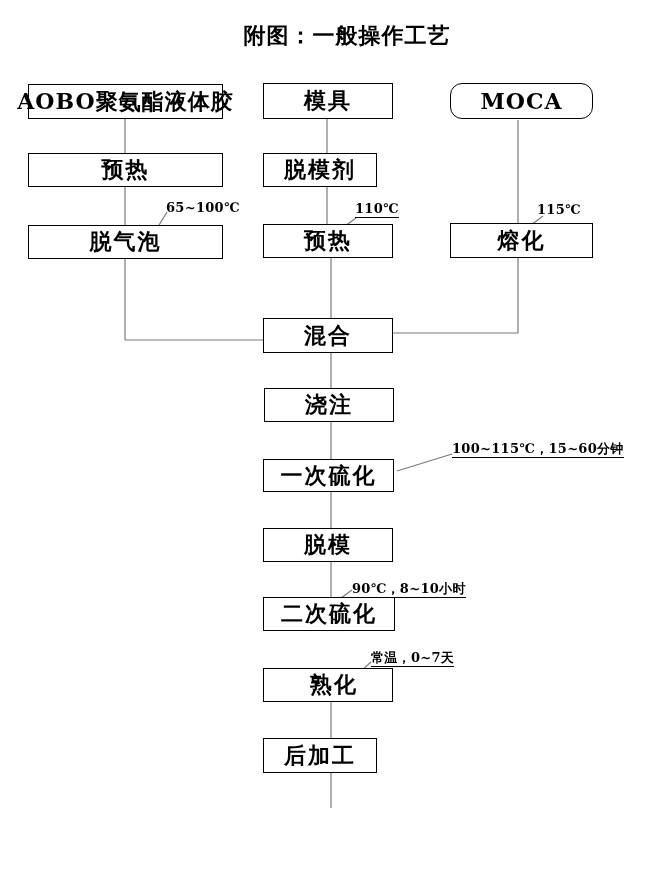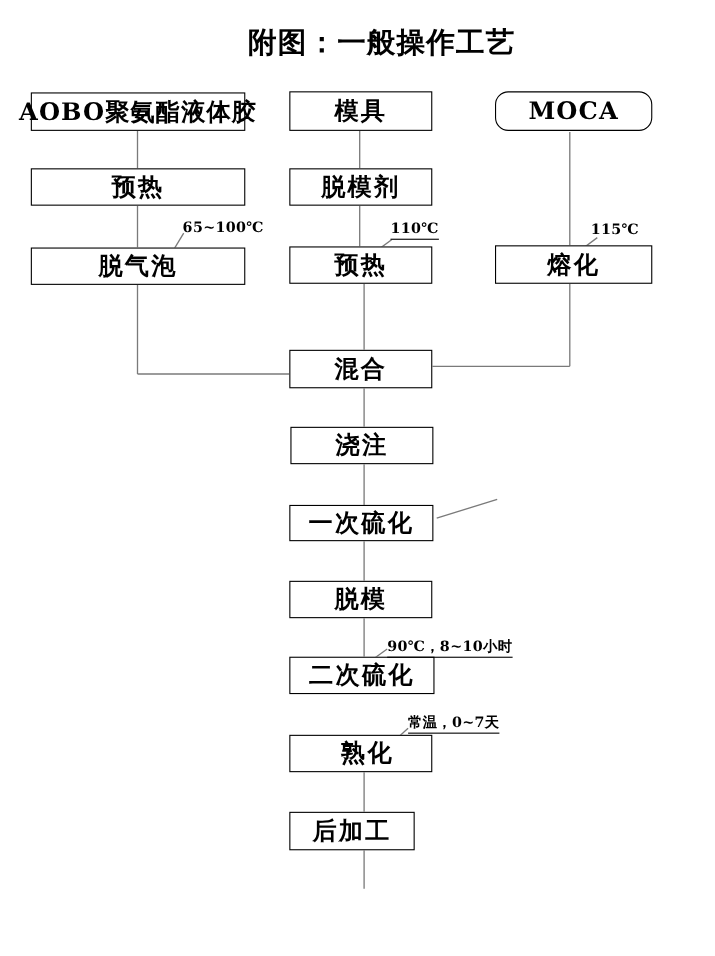--- a/index.html
+++ b/index.html
@@ -3,21 +3,21 @@
 <meta charset="utf-8">
 <style>
   html,body{margin:0;padding:0;background:#fff;}
   .canvas{
     position:relative;width:650px;height:869px;background:#ffffff;
     font-family:"DejaVu Serif","Liberation Serif",serif;color:#000;
     overflow:hidden;
   }
   .title{
     position:absolute;left:0;right:0;top:21px;text-align:center;
-    font-size:26px;font-weight:bold;letter-spacing:1px;
+    font-size:22px;font-weight:bold;letter-spacing:1px;
     padding-left:44px;box-sizing:border-box;
   }
   .node{
     position:absolute;box-sizing:border-box;border:1.6px solid #000;
     background:#fff;display:flex;align-items:center;justify-content:center;
     font-size:22px;font-weight:bold;letter-spacing:2px;white-space:nowrap;
   }
   .ann{
     position:absolute;font-size:13px;font-weight:bold;letter-spacing:0.3px;
     white-space:nowrap;line-height:1.1;
@@ -61,33 +61,34 @@
     <line x1="397" y1="471" x2="452" y2="454"></line>
     <line x1="334" y1="603" x2="352" y2="590"></line>
     <line x1="349" y1="682" x2="371" y2="662"></line>
   </svg>
 
   <div class="node" style="left:28px;top:84px;width:195px;height:35px;letter-spacing:1px;">AOBO聚氨酯液体胶</div>
   <div class="node" style="left:28px;top:153px;width:195px;height:34px;">预热</div>
   <div class="node" style="left:28px;top:225px;width:195px;height:34px;">脱气泡</div>
 
   <div class="node" style="left:263px;top:83px;width:130px;height:36px;">模具</div>
-  <div class="node" style="left:263px;top:153px;width:130px;height:34px;">脱模剂</div>
+  <div class="node" style="left:263px;top:153px;width:114px;height:34px;">脱模剂</div>
   <div class="node" style="left:263px;top:224px;width:130px;height:34px;">预热</div>
 
   <div class="node" style="left:450px;top:83px;width:143px;height:36px;letter-spacing:1px;border-radius:12px;">MOCA</div>
   <div class="node" style="left:450px;top:223px;width:143px;height:35px;">熔化</div>
 
   <div class="node" style="left:264px;top:388px;width:130px;height:34px;">浇注</div>
   <div class="node" style="left:263px;top:318px;width:130px;height:35px;">混合</div>
   <div class="node" style="left:263px;top:459px;width:131px;height:33px;">一次硫化</div>
   <div class="node" style="left:263px;top:528px;width:130px;height:34px;">脱模</div>
   <div class="node" style="left:263px;top:597px;width:132px;height:34px;">二次硫化</div>
   <div class="node" style="left:263px;top:668px;width:130px;height:34px;padding-left:12px;">熟化</div>
   <div class="node" style="left:263px;top:738px;width:114px;height:35px;">后加工</div>
 
   <div class="ann" style="left:166px;top:201px;">65~100℃</div>
   <div class="ann u" style="left:355px;top:202px;">110℃</div>
   <div class="ann" style="left:537px;top:203px;">115℃</div>
+  <div class="ann u" style="left:452px;top:442px;">100~115℃，15~60分钟</div>
   <div class="ann u" style="left:352px;top:582px;">90℃，8~10小时</div>
   <div class="ann u" style="left:371px;top:651px;">常温，0~7天</div>
 
 </div>
 
 </body></html>

